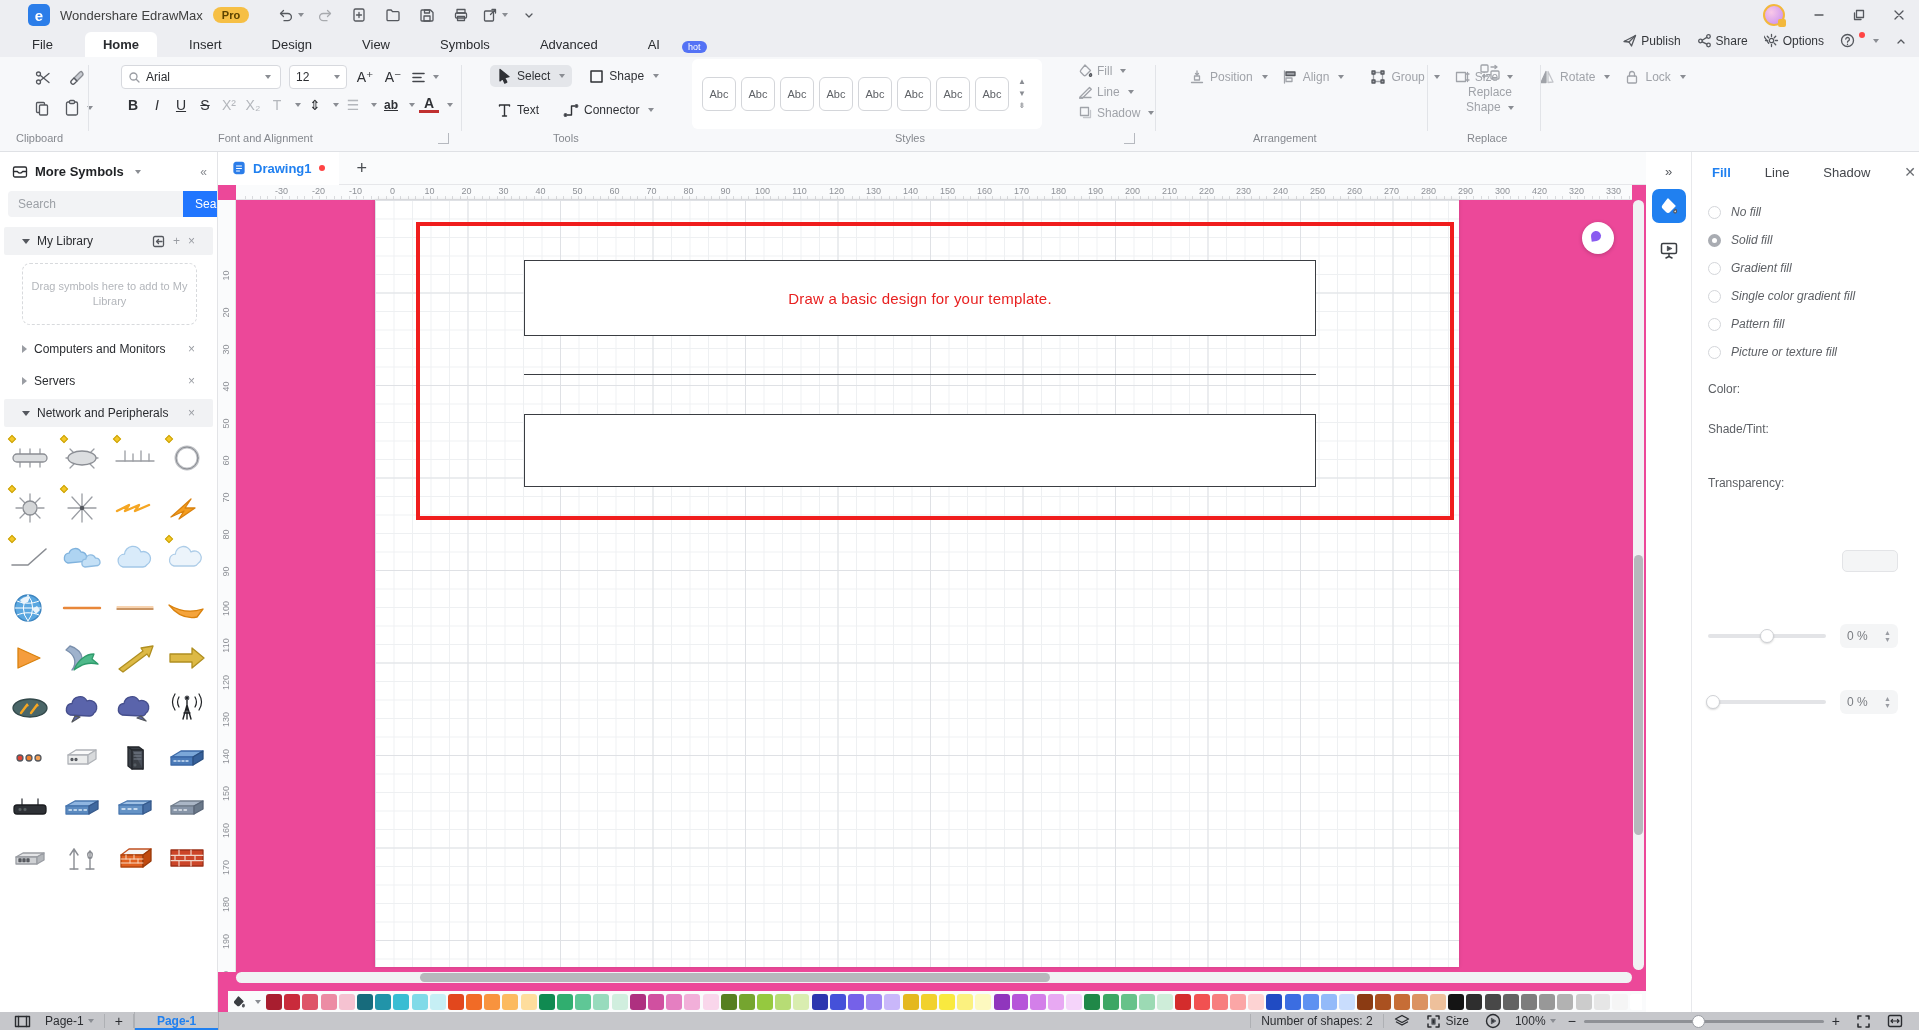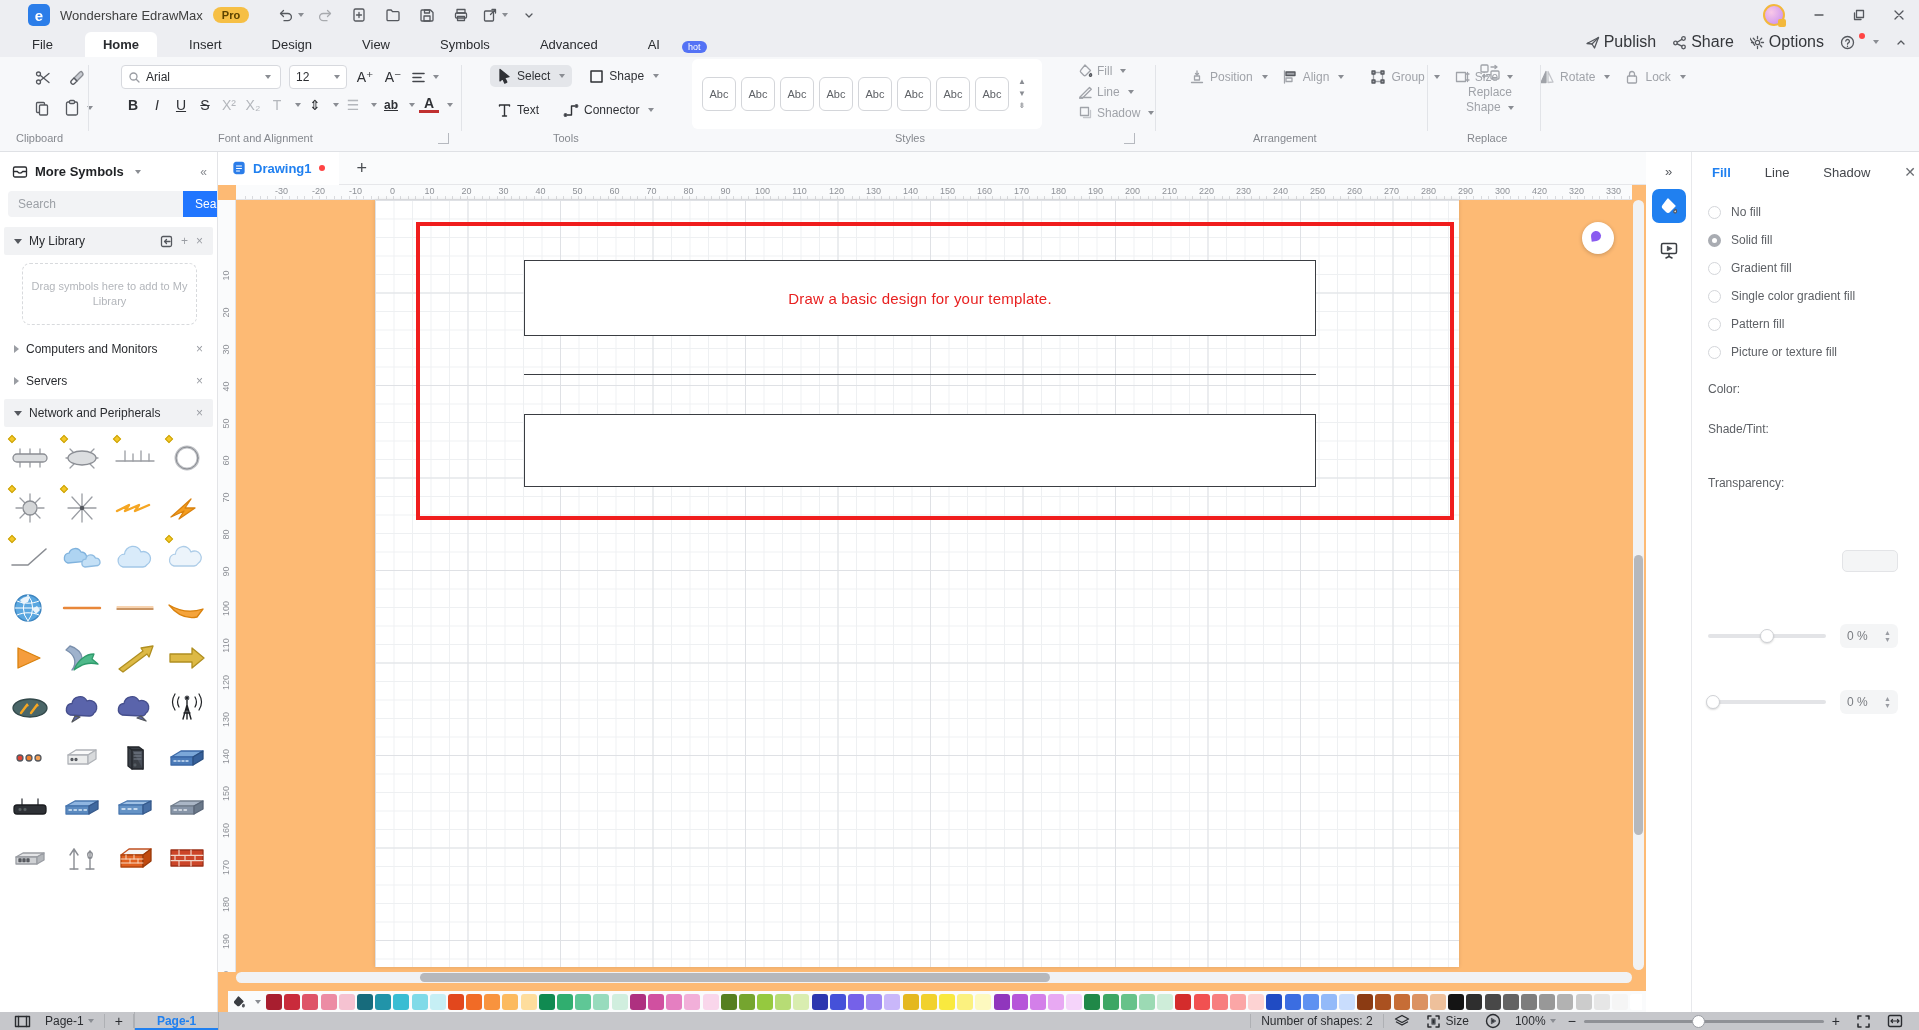--- a/index.html
+++ b/index.html
@@ -16,21 +16,21 @@
   .dim{opacity:.45;}
   #win-ctrls{position:absolute;right:0;top:0;height:30px;display:flex;align-items:center;}
   .win-btn{width:40px;height:30px;display:flex;align-items:center;justify-content:center;}
   #avatar{width:22px;height:22px;border-radius:50%;background:radial-gradient(circle at 35% 35%,#f9c8e8,#c58cf0);border:2px solid #f3b83c;margin-right:14px;position:relative;}
   #avatar:after{content:"";position:absolute;right:-3px;bottom:-3px;width:8px;height:8px;background:#f3b83c;border-radius:2px;}
   
   #menubar{position:absolute;left:0;top:30px;width:1919px;height:27px;background:#edeef2;display:flex;align-items:flex-end;}
   .menu-item{padding:5px 18px;font-size:13px;color:#2a2c30;border-radius:6px 6px 0 0;margin-left:14px;display:flex;align-items:center;}
   .menu-item[data-active="true"]{background:#fff;font-weight:bold;}
   #hot-badge{background:#5472f5;color:#fff;font-size:9px;border-radius:7px;padding:1px 6px;margin-left:4px;transform:translateY(-4px);}
-  #menu-right{position:absolute;right:12px;top:33px;display:flex;align-items:center;gap:16px;font-size:16px;color:#35373b;}
+  #menu-right{position:absolute;right:12px;top:33px;display:flex;align-items:center;gap:16px;font-size:12px;color:#35373b;}
   .mr-item{display:flex;align-items:center;gap:4px;}
   .red-dot{width:6px;height:6px;border-radius:50%;background:#f44;display:inline-block;transform:translateY(-6px);}
   
   #ribbon{position:absolute;left:0;top:57px;width:1919px;height:95px;background:#f7f8fa;border-bottom:1px solid #dfe1e5;}
   .rb-divider{position:absolute;top:8px;width:1px;height:66px;background:#e2e4e8;}
   .rb-label{position:absolute;top:75px;font-size:11px;color:#85888e;white-space:nowrap;}
   .rb-row{position:absolute;display:flex;align-items:center;gap:8px;padding-left:16px;}
   .rb-btn{display:flex;align-items:center;gap:3px;color:#43464b;}
   .ff-input{width:160px;height:24px;border:1px solid #d7d9de;border-radius:4px;background:#fff;display:flex;align-items:center;padding:0 6px;gap:5px;}
   .ff-input input{border:none;outline:none;width:110px;font-size:12px;color:#2b2d31;background:transparent;}
@@ -50,31 +50,31 @@
   .corner-ico{position:absolute;top:76px;width:11px;height:11px;border:1px solid #b6b9bf;border-top:none;border-left:none;}
   
   #sidebar{position:absolute;left:0;top:152px;width:218px;height:860px;background:#fff;border-right:1px solid #e3e4e7;overflow:hidden;}
   #sb-header{display:flex;align-items:center;padding:12px 10px 8px 12px;gap:7px;}
   #sb-header .title{font-weight:bold;font-size:13px;color:#1f2124;}
   #sb-search{display:flex;margin:4px 8px 10px 8px;height:26px;}
   #sb-search input{flex:1;border:none;background:#f2f3f5;border-radius:4px 0 0 4px;padding:0 10px;font-size:12px;outline:none;color:#333;}
   #sb-search input::placeholder{color:#9ca0a6;}
   #sb-search button{background:#2176ff;color:#fff;border:none;border-radius:0 4px 4px 0;font-size:12px;padding:0 12px;}
   #sb-lib-row{display:flex;align-items:center;justify-content:space-between;padding:8px 12px;color:#2a2c30;font-size:12px;border-top:1px solid #f0f1f3;}
-  .sb-section{display:flex;align-items:center;padding:7px 10px;margin:4px 4px;border-radius:2px;font-size:12px;color:#2a2c30;gap:7px;}
+  .sb-section{display:flex;align-items:center;padding:7px 18px;margin:4px 4px;border-radius:2px;font-size:12px;color:#2a2c30;gap:7px;}
   .sb-section[data-open="true"]{background:#f1f2f4;}
   .tri-r{width:0;height:0;border-top:4px solid transparent;border-bottom:4px solid transparent;border-left:5px solid #9a9da3;}
   .tri-d{width:0;height:0;border-left:4px solid transparent;border-right:4px solid transparent;border-top:5px solid #55585e;}
   .sb-x{margin-left:auto;color:#9a9da3;font-size:12px;}
   #drag-box{margin:8px 20px 10px 22px;border:1px dashed #d8dadd;border-radius:8px;height:62px;display:flex;align-items:center;justify-content:center;text-align:center;color:#b3b6bb;font-size:11px;line-height:15px;padding:6px;}
   #sym-grid{display:grid;grid-template-columns:repeat(4,1fr);padding:2px 4px;}
   .sym-cell{height:50px;position:relative;display:flex;align-items:center;justify-content:center;}
   .sym-fav{position:absolute;left:5px;top:3px;width:6px;height:6px;background:#f5c827;border:1px solid #caa30e;transform:rotate(45deg);}
   
-  #canvas{position:absolute;left:218px;top:152px;width:1428px;height:860px;background:#fdba74;}
+  #canvas{position:absolute;left:218px;top:152px;width:1428px;height:860px;background:#ec4899;}
   #tabbar{position:absolute;left:0;top:0;width:100%;height:33px;background:#fafbfc;border-bottom:1px solid #e6e7ea;display:flex;align-items:center;}
   #doc-tab{display:flex;align-items:center;gap:7px;padding:0 14px;height:33px;background:#fff;font-size:13px;font-weight:bold;color:#2080f0;}
   #tab-plus{font-size:18px;color:#4a4d52;margin-left:18px;}
   #hruler{position:absolute;left:18px;top:33px;right:14px;height:15px;background:#fafbfc;border-bottom:1px solid #e2e3e6;overflow:hidden;
     background-image:repeating-linear-gradient(90deg,#d9dadd 0,#d9dadd 1px,transparent 1px,transparent 7.4px);background-size:100% 4px;background-position:9px 11px;background-repeat:no-repeat;}
   #hruler-nums{position:absolute;left:27px;top:1px;display:flex;}
   #hruler-nums span{width:37px;text-align:center;font-size:9px;color:#8d9096;flex:0 0 37px;}
   #vruler{position:absolute;left:0;top:48px;width:18px;bottom:40px;background:#fafbfc;border-right:1px solid #e2e3e6;overflow:hidden;}
   #vruler-nums{position:absolute;top:57px;left:0;display:flex;flex-direction:column;}
   #vruler-nums span{height:37px;display:flex;align-items:center;justify-content:center;font-size:9px;color:#8d9096;transform:rotate(-90deg);}
@@ -1321,21 +1321,21 @@
   <div id="panel-tabs">
 
       <span class="tab" data-active="true"><span>Fill</span></span>
 
       <span class="tab" data-active="false"><span>Line</span></span>
 
       <span class="tab" data-active="false"><span>Shadow</span></span>
 
     <span id="panel-close">✕</span>
   </div>
-  <div style="padding-top:8px;">
+  <div style="padding-top:8px;font-style:italic;">
 
       <div class="radio-row">
         <span class="radio" data-on="false"></span>
         <span>No fill</span>
       </div>
 
       <div class="radio-row">
         <span class="radio" data-on="true"></span>
         <span>Solid fill</span>
       </div>

